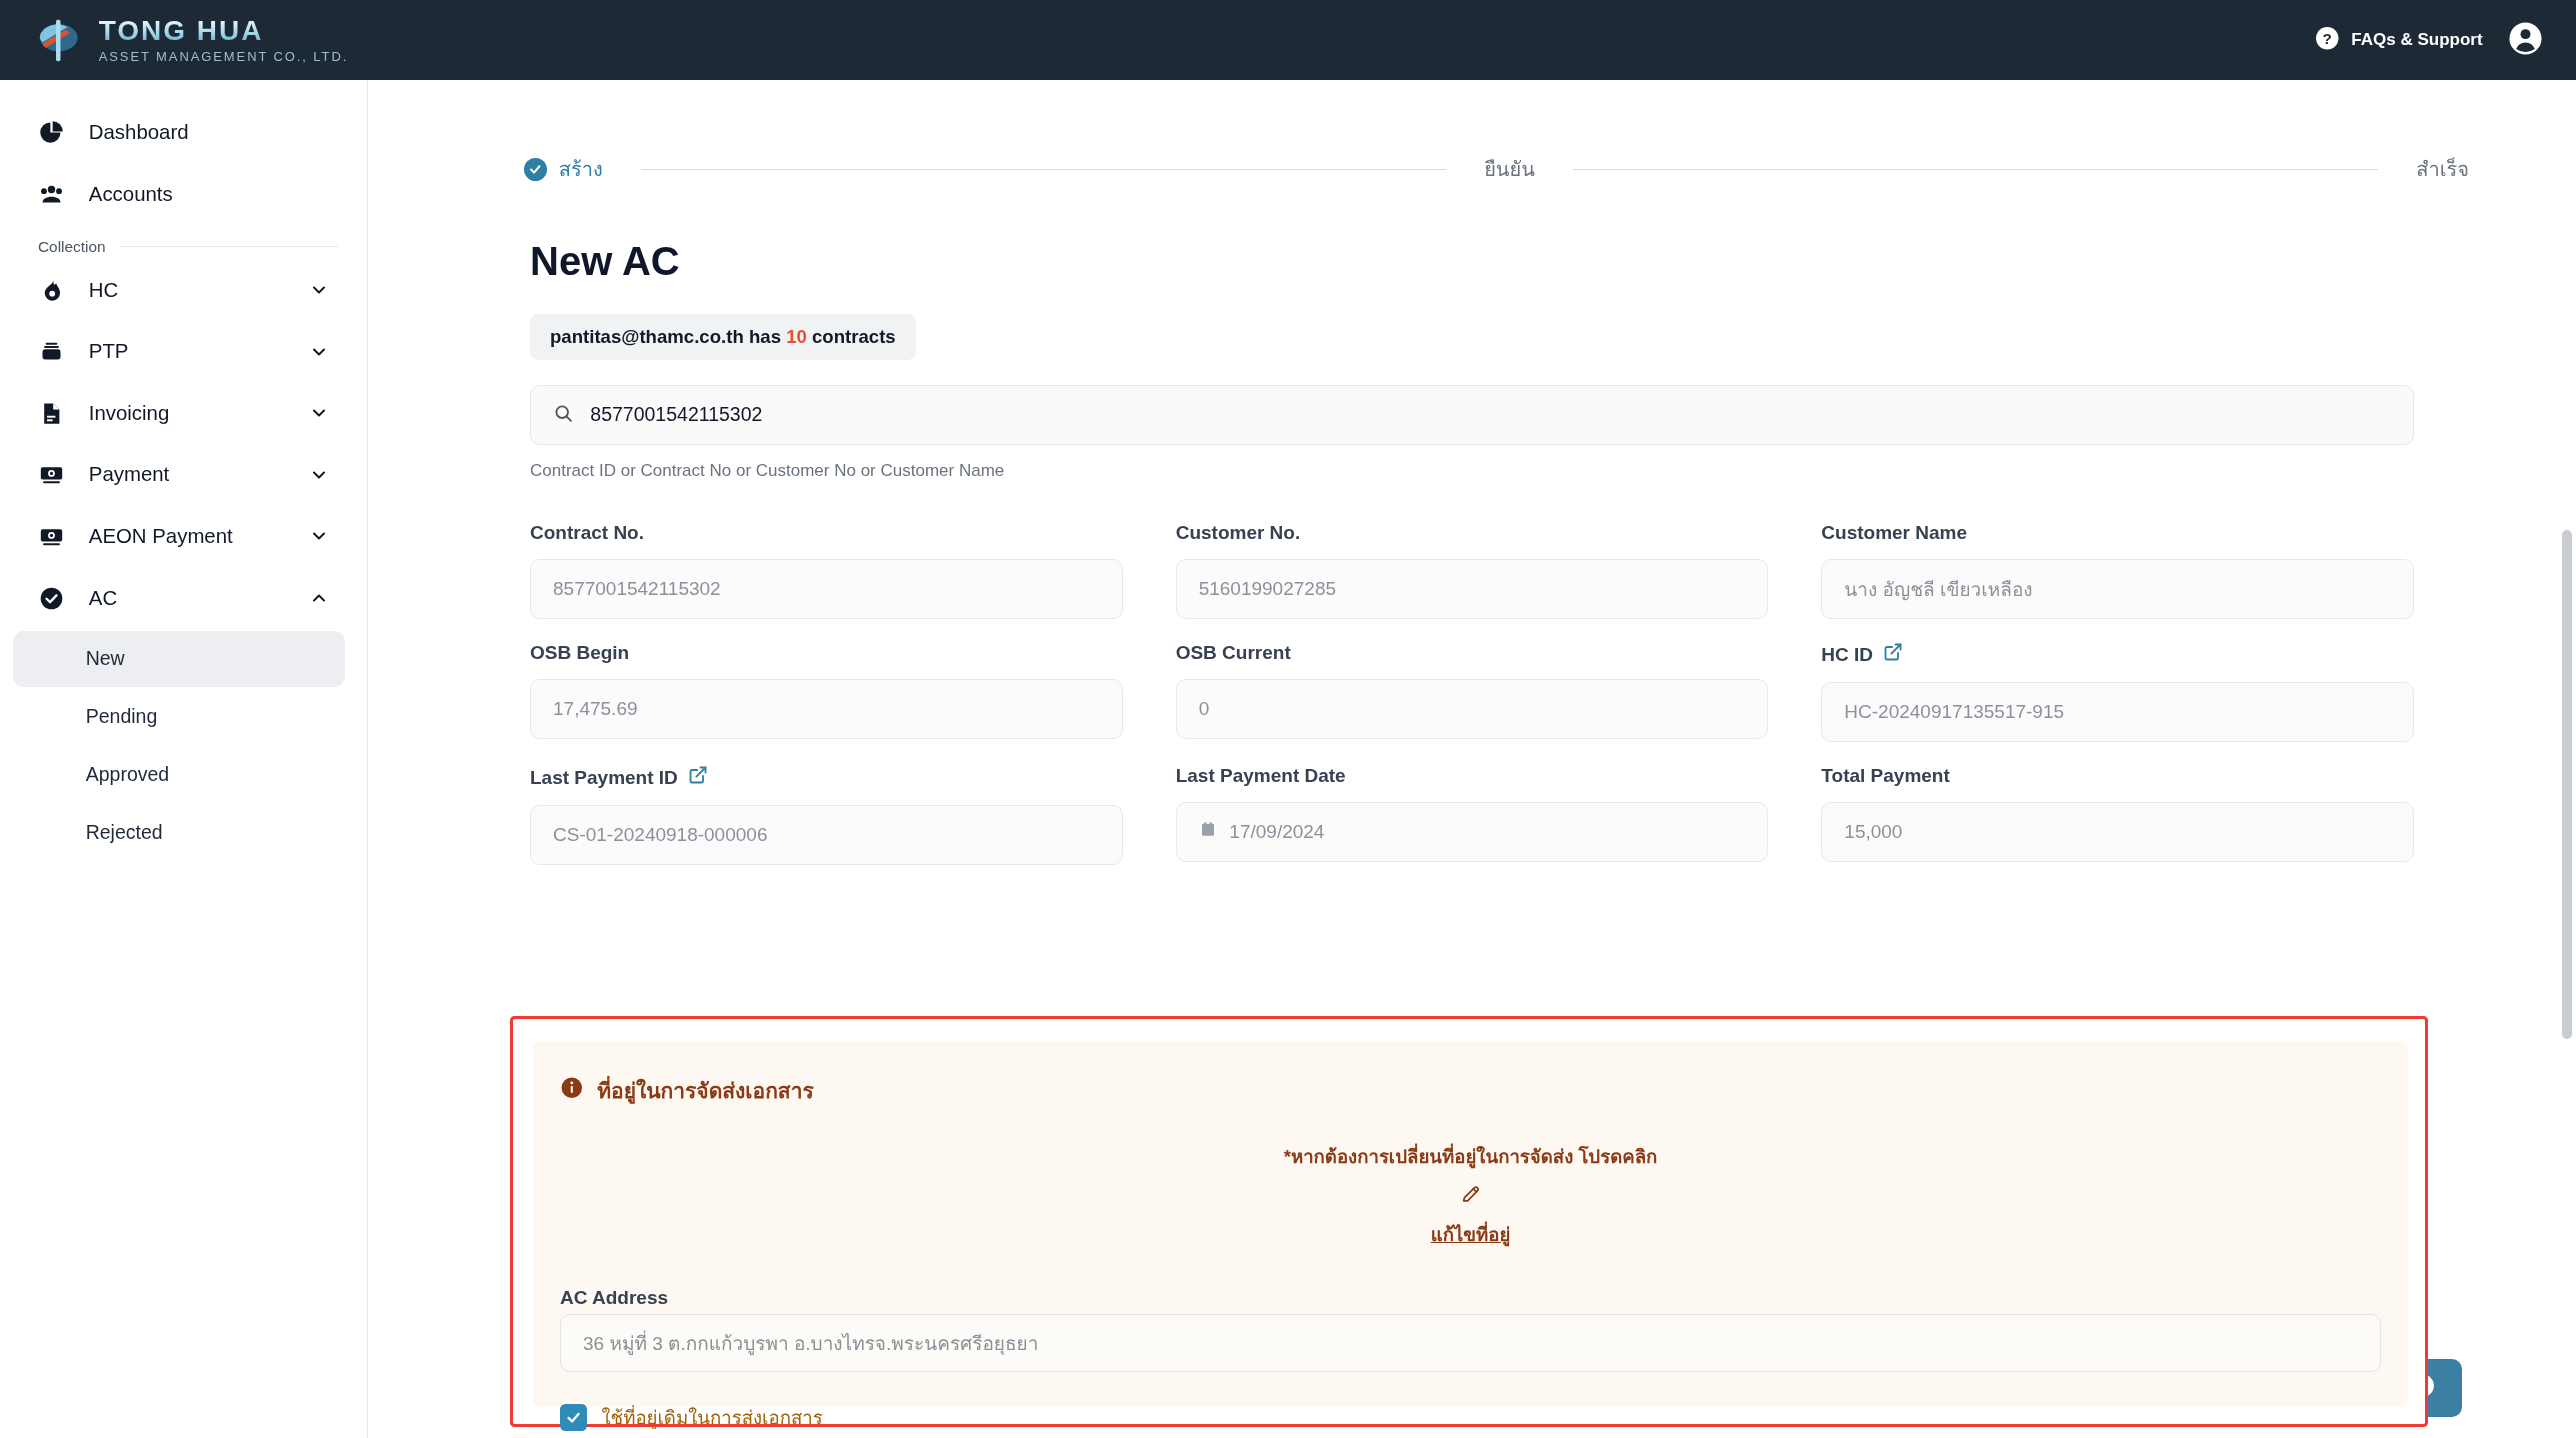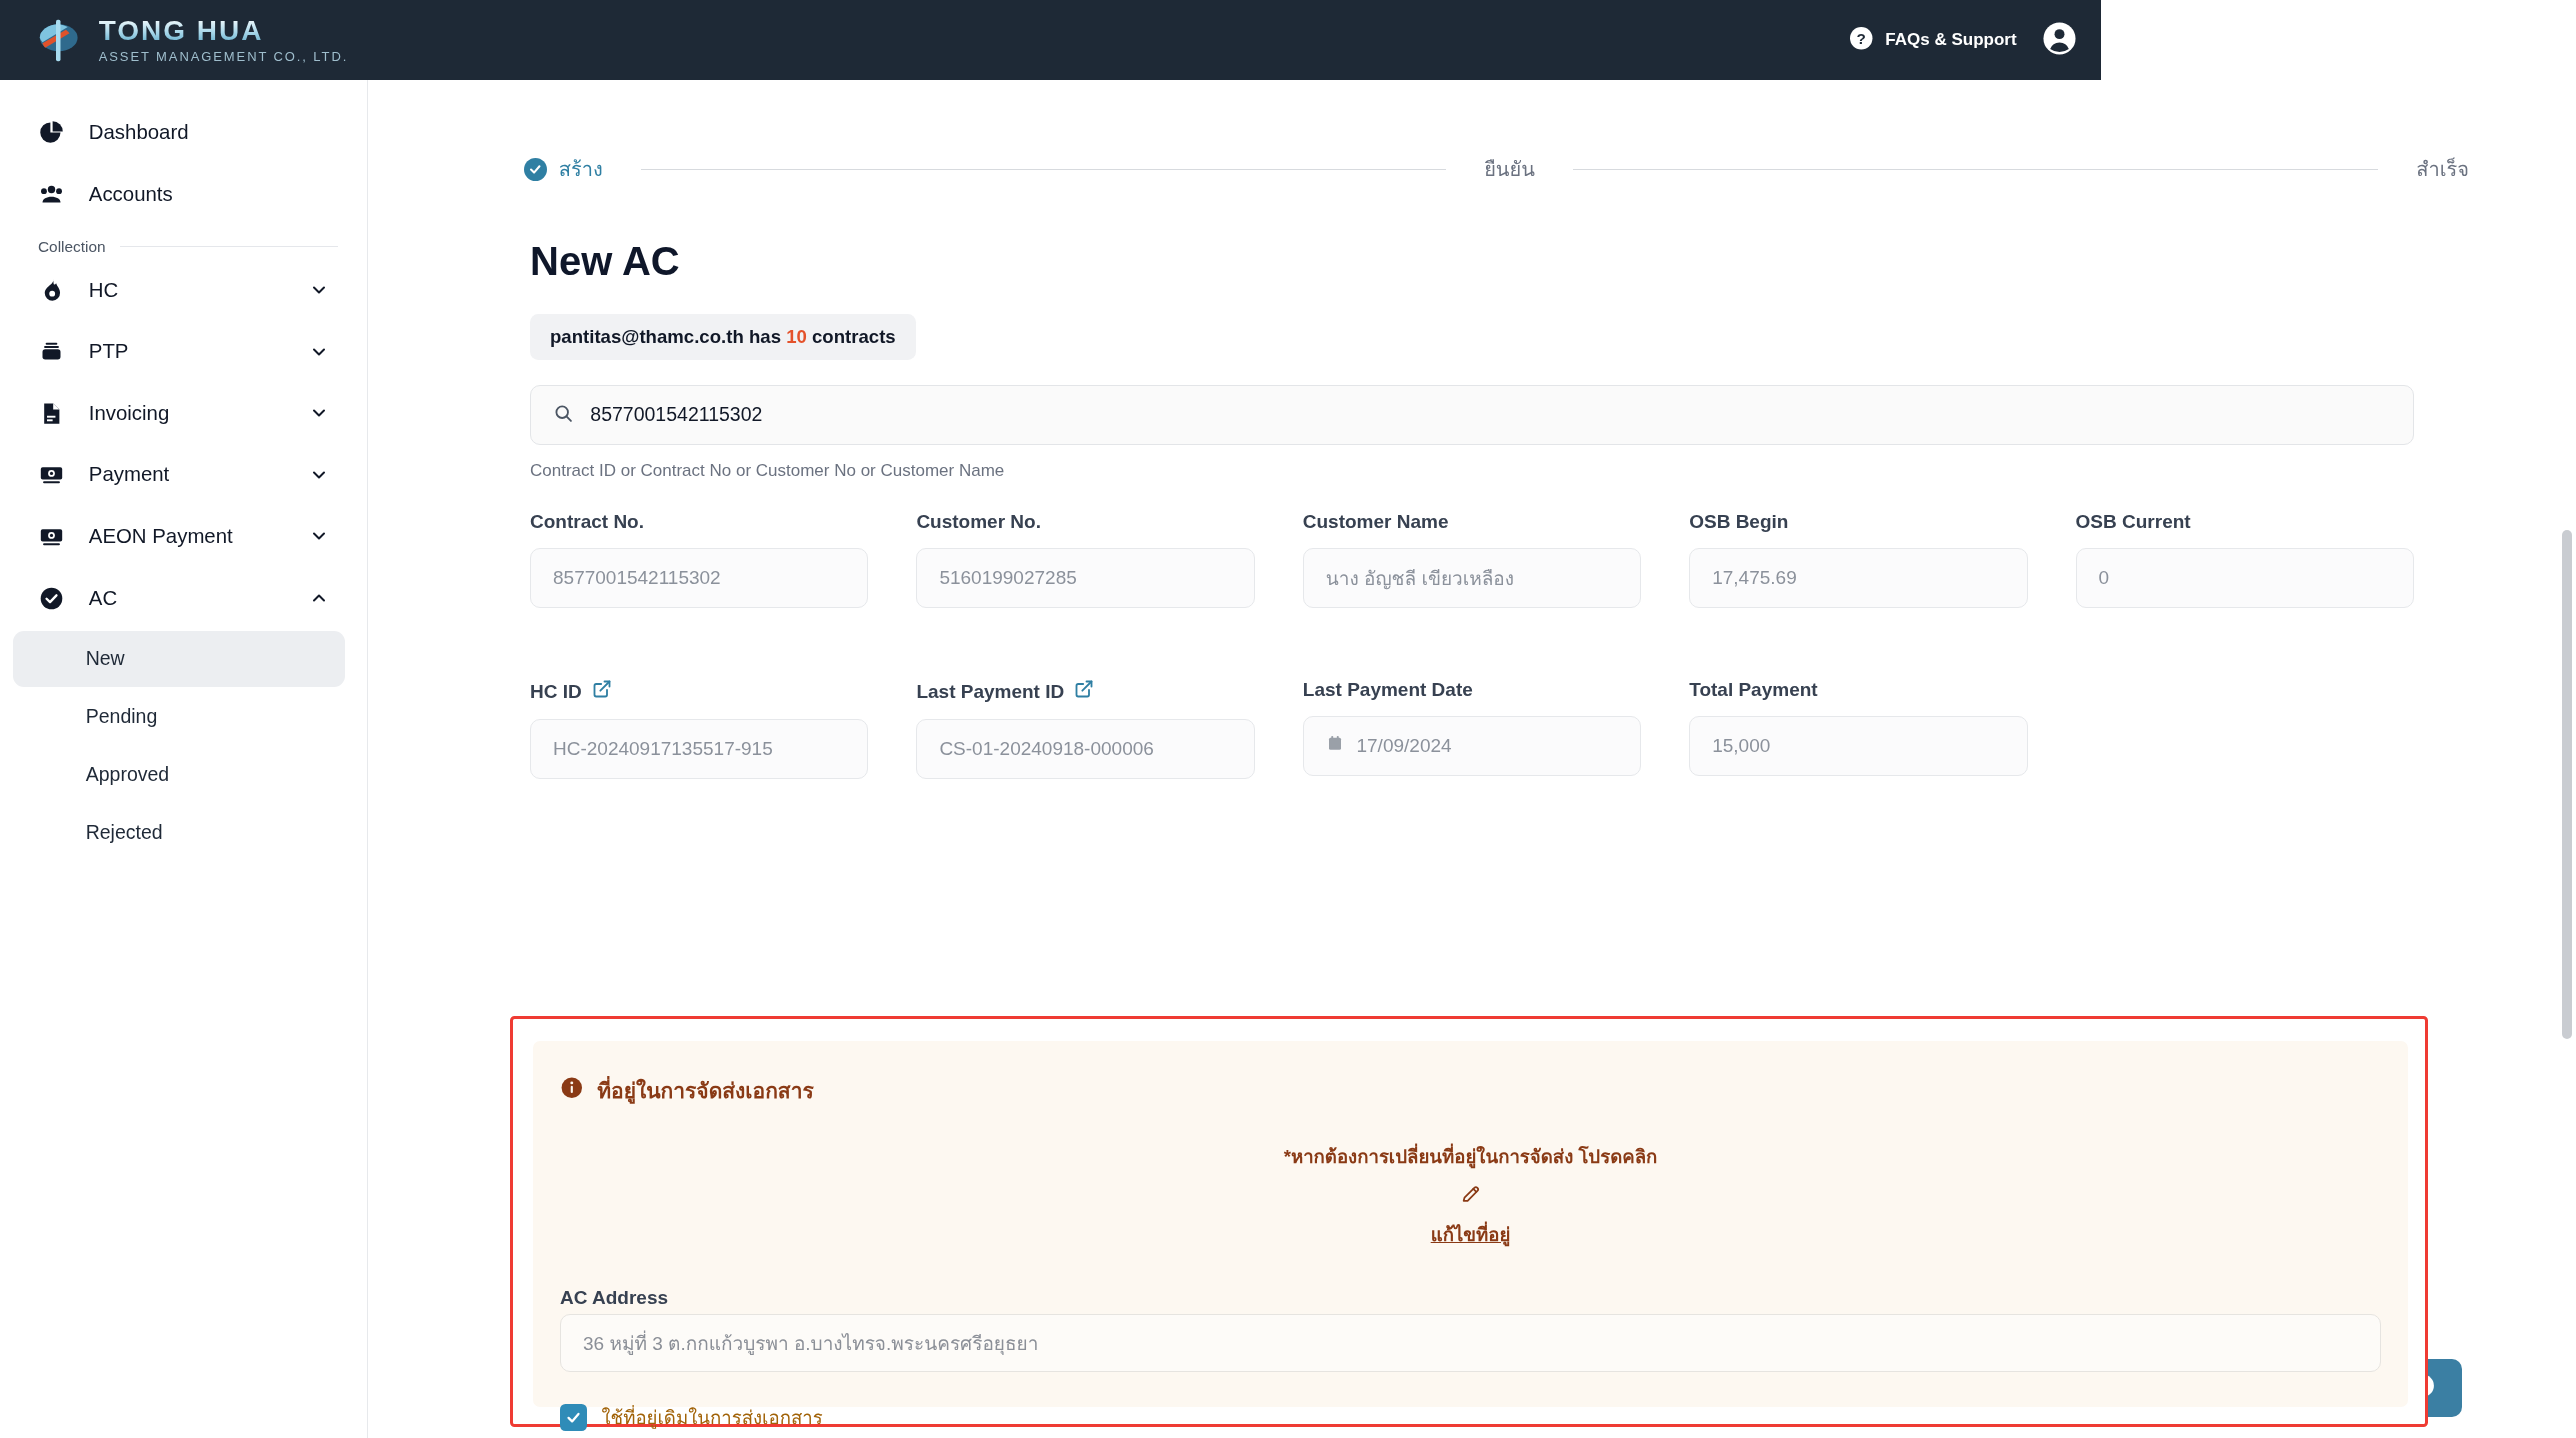--- a/index.html
+++ b/index.html
@@ -5,23 +5,23 @@
   * { box-sizing: border-box; margin: 0; padding: 0; }
   html, body {
     width: 2576px; height: 1439px;
     font-family: "Liberation Sans", "DejaVu Sans", sans-serif;
     background: #ffffff; overflow: hidden;
   }
   #app { position: relative; width: 2576px; height: 1439px; }
 
   
   .topbar {
-    position: absolute; top: 0; left: 0; width: 2101px; height: 80px;
+    position: absolute; top: 0; left: 0; width: 2576px; height: 80px;
     background: #1e2936; display: flex; align-items: center;
-    justify-content: space-between; padding: 0 24px 0 35px; z-index: 5;
+    justify-content: space-between; padding: 0 33px 0 35px; z-index: 5;
   }
   .brand { display: flex; align-items: center; gap: 12.7px; }
   .brand-mark { width: 51px; height: 45px; position: relative; }
   .brand-text { display: flex; flex-direction: column; line-height: 1; }
   .brand-name {
     font-size: 28px; font-weight: 700; letter-spacing: 2px;
     background: linear-gradient(180deg, #ffffff 0%, #a7d7ea 55%, #5ba9c9 100%);
     -webkit-background-clip: text; background-clip: text; color: transparent;
   }
   .brand-sub {
@@ -91,23 +91,23 @@
     margin: 25.4px 162px 0 162px; height: 60px;
     border: 0.9px solid #e3e5e8; border-radius: 10px; background: #fafafa;
     display: flex; align-items: center; padding: 0 22px; gap: 16.3px;
   }
   .search-value { font-size: 19.5px; color: #111827; }
   .search-hint {
     margin: 16.3px 0 0 162px; font-size: 17px; color: #6b7280;
   }
 
   .form-grid {
-    margin: 30px 162px 0 162px;
-    display: grid; grid-template-columns: repeat(5, 1fr);
-    column-gap: 53px; row-gap: 0; gap: 48px;
+    margin: 41px 162px 0 162px;
+    display: grid; grid-template-columns: repeat(3, 1fr);
+    column-gap: 53px; row-gap: 0;
   }
   .field { margin-bottom: 23.6px; }
   .field-label {
     display: flex; align-items: center; gap: 10px;
     font-size: 19px; font-weight: 700; color: #374151; margin-bottom: 14.5px;
   }
   .field-input {
     height: 60px; border: 0.9px solid #e6e8eb; border-radius: 10px;
     background: #fbfbfc; display: flex; align-items: center;
     padding: 0 22px; gap: 12.7px;

